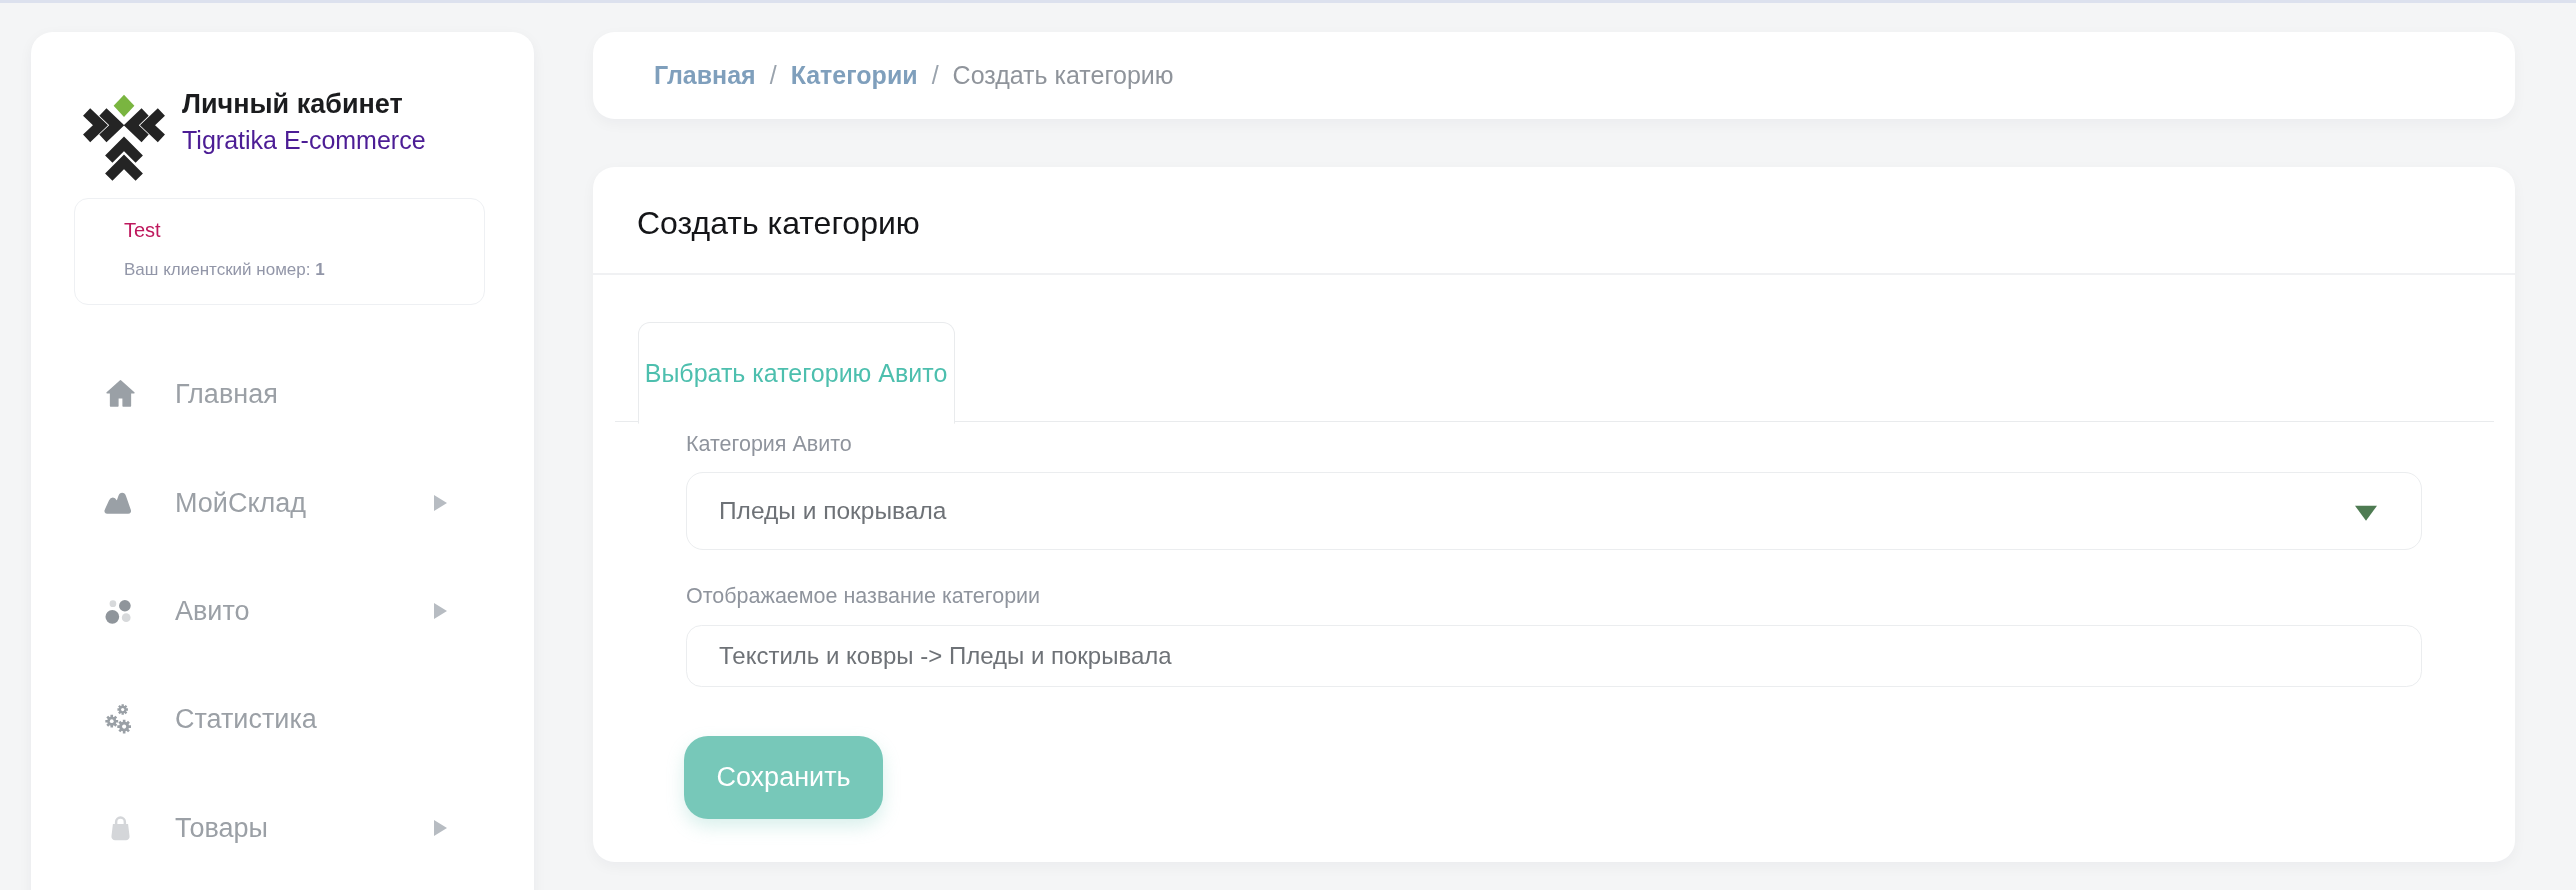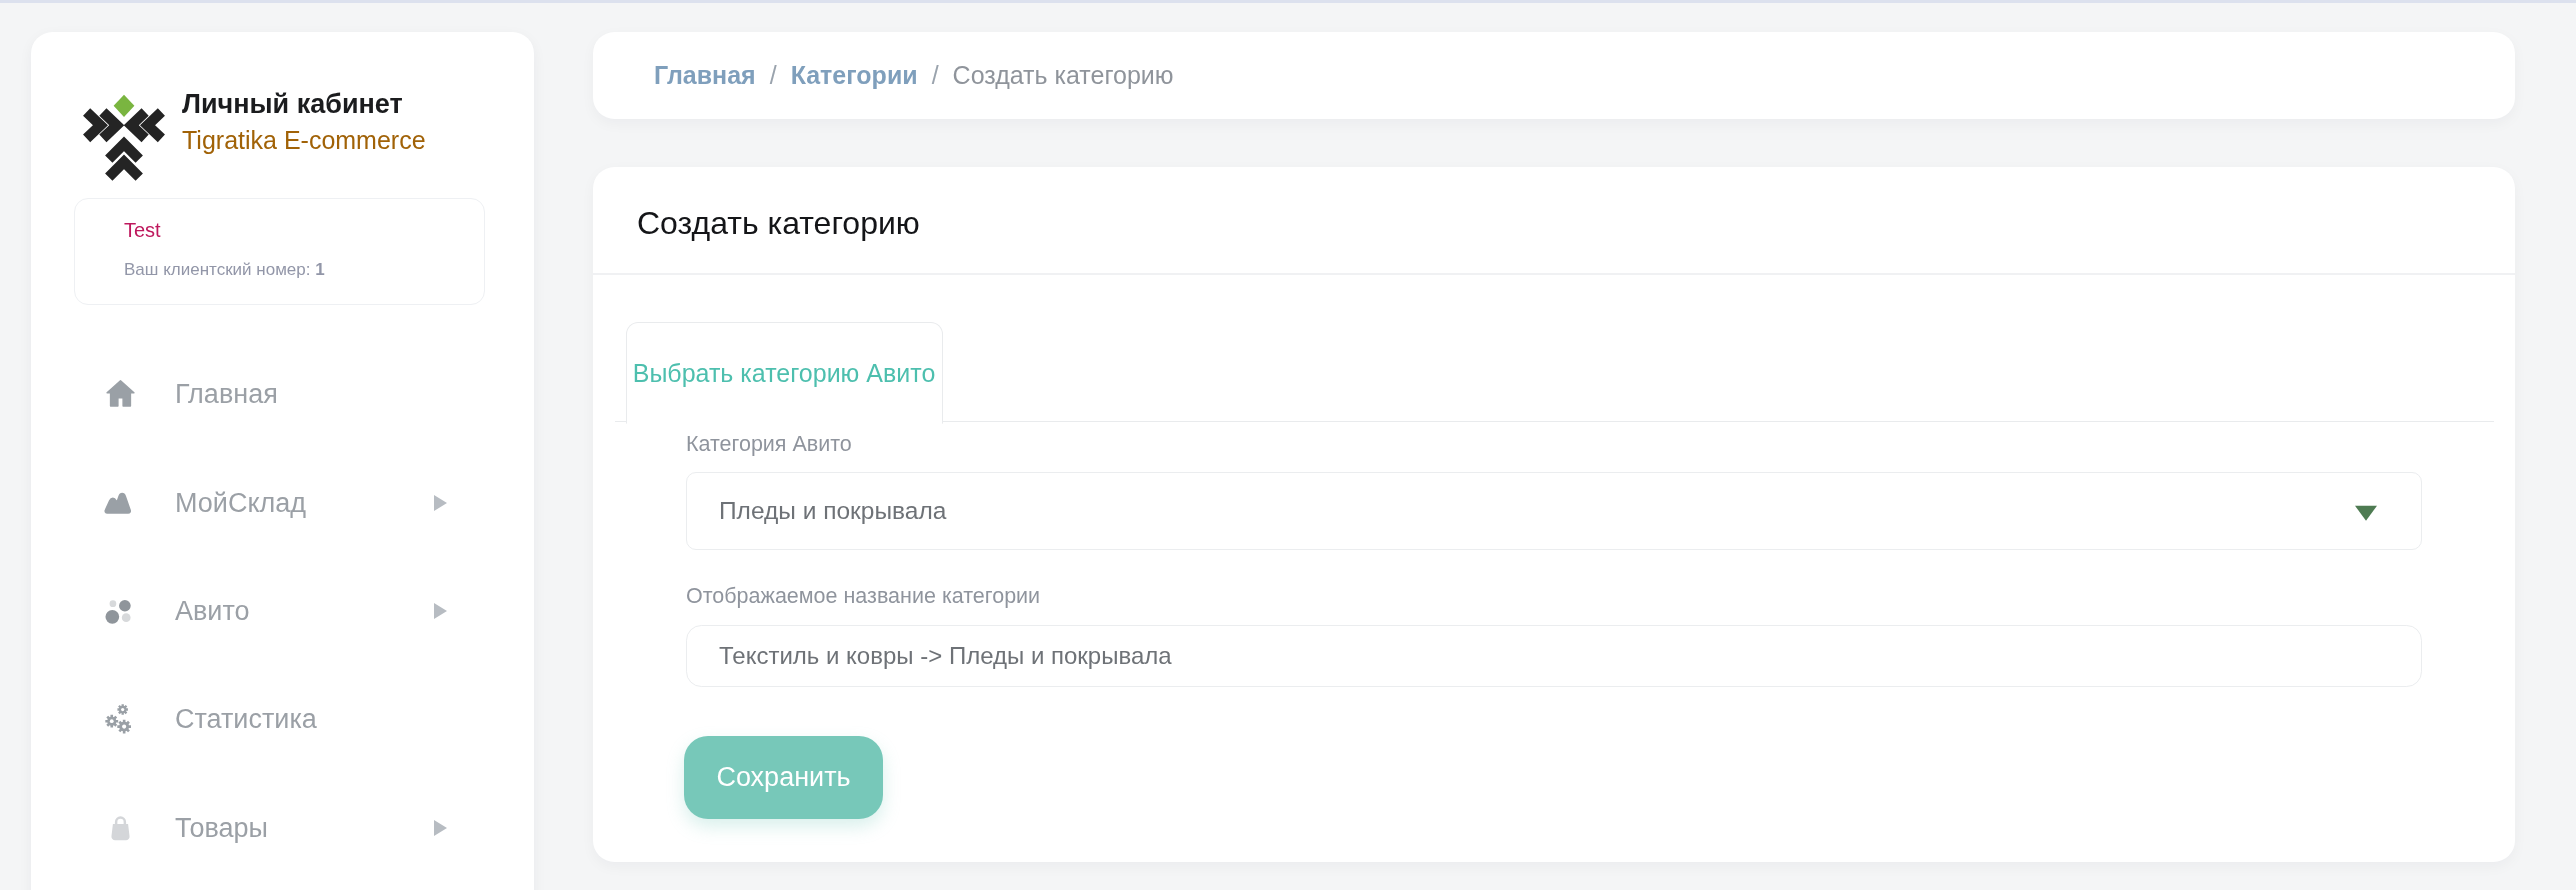--- a/index.html
+++ b/index.html
@@ -14,21 +14,21 @@
 
   
   .sidebar {
     position:absolute; left:31px; top:32px; width:503px; height:889px;
     background:#fff; border-radius:21.5px;
     box-shadow:0 4.6px 14px rgba(30,34,60,.05);
   }
   .brand { position:absolute; left:48px; top:54px; width:414px; height:107px; cursor:pointer; }
   .brand-logo { position:absolute; left:0; top:6.1px; width:90px; height:90px; }
   .brand-title { position:absolute; left:103px; top:3.1px; font-size:27px; font-weight:bold; color:#1b1c1e; white-space:nowrap; }
-  .brand-subtitle { position:absolute; left:103px; top:40px; font-size:25px; color:#a16207; white-space:nowrap; }
+  .brand-subtitle { position:absolute; left:103px; top:40px; font-size:25px; color:#4c1d95; white-space:nowrap; }
 
   .client-card {
     position:absolute; left:43px; top:166px; width:411px; height:107px;
     border:1.5px solid #eef0f3; border-radius:14px; background:#fff;
   }
   .client-name { position:absolute; left:49px; top:20px; font-size:20px; color:#be185d; }
   .client-number { position:absolute; left:49px; top:61px; font-size:17px; color:#9296a8; }
   .client-number b { font-weight:bold; }
 
   .menu-item {
@@ -64,33 +64,33 @@
   .page-title { position:absolute; left:44px; top:38px; font-size:32px; color:#141518; font-weight:400; }
   .title-divider { position:absolute; left:0; top:106px; width:1922px; height:1.5px; background:#f0f1f3; }
 
   .tabs { position:absolute; left:21.5px; top:155px; width:1879px; height:100px; border-bottom:1.5px solid #e9ebed; display:flex; }
   .tab {
     height:102px; margin-bottom:-1.5px;
     display:flex; align-items:center; justify-content:center;
     font-size:25px; cursor:pointer; white-space:nowrap;
   }
   .tab.active {
-    margin-left:11px; width:317px;
+    margin-left:23px; width:317px;
     background:#fff; color:#4dbfae;
     border:1.5px solid #e9ebed; border-bottom:1.5px solid #fff;
     border-radius:12.3px 12.3px 0 0;
   }
   .tab.inactive { width:343px; color:#9aa0a6; }
 
   .form-label { position:absolute; left:93px; font-size:21.5px; color:#8f949d; white-space:nowrap; }
   .lbl-1 { top:265px; } .lbl-2 { top:417px; }
 
   .field {
     position:absolute; left:93px; width:1736px; height:78px;
-    border:1.5px solid #ebedef; border-radius:10px; background:#fff;
+    border:1.5px solid #ebedef; border-radius:17px; background:#fff;
   }
   .select-field { top:305px; cursor:pointer; display:flex; align-items:center; }
   .select-value { margin-left:32px; font-size:24.5px; color:#6e7277; white-space:nowrap; }
   .select-arrow {
     position:absolute; right:44px; top:50%; transform:translateY(-35%);
     width:0; height:0;
     border-left:11.5px solid transparent; border-right:11.5px solid transparent;
     border-top:15.3px solid #4e7b52;
   }
   .text-input {

